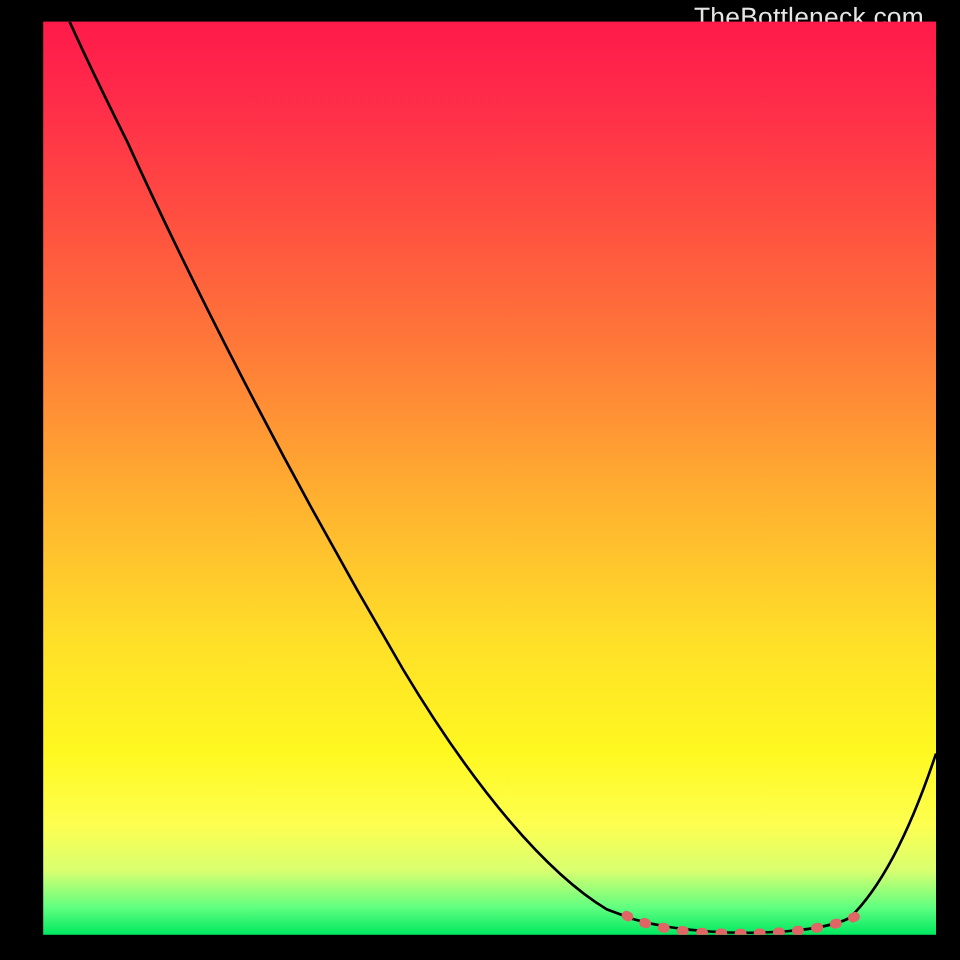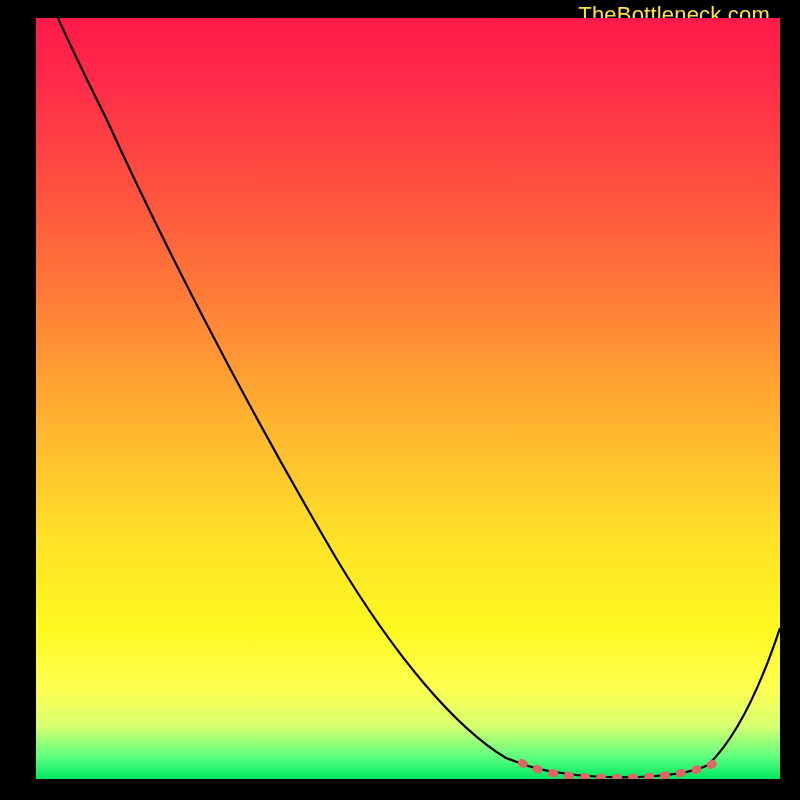--- a/index.html
+++ b/index.html
@@ -1,19 +1,19 @@
 <!DOCTYPE html>
 <html><head>
 <meta charset="utf-8">
 <style>
 body{margin:0;padding:0;background:#000;width:800px;height:800px;overflow:hidden;font-family:Arial,sans-serif}
 .container{position:relative;width:800px;height:800px}
 .plot-area{position:absolute;left:36px;top:18px;width:744px;height:761px}
 .gradient-bg{width:100%;height:100%;background:linear-gradient(to bottom,#ff1a4a 0%,#ff2a4a 8%,#ff5040 22%,#ff7a38 36%,#ffb030 52%,#ffe028 68%,#fff820 80%,#fdff50 88%,#d8ff70 93%,#60ff80 97%,#00e860 100%)}
-.watermark{position:absolute;top:2px;right:30px;color:#fde047;font-size:22px;font-weight:400;letter-spacing:.2px}
+.watermark{position:absolute;top:2px;right:30px;color:#e5e5e5;font-size:22px;font-weight:400;letter-spacing:.2px}
 svg.curve{position:absolute;left:0;top:0;width:100%;height:100%}
 .dotted{stroke:#e06666;stroke-width:8;stroke-linecap:round;stroke-dasharray:2 14;fill:none}
 .solid{stroke:#000;stroke-width:2.2;fill:none}
 </style>
 </head>
 <body>
 
 <div class="container">
   <div class="watermark">TheBottleneck.com</div>
   <div class="plot-area">

